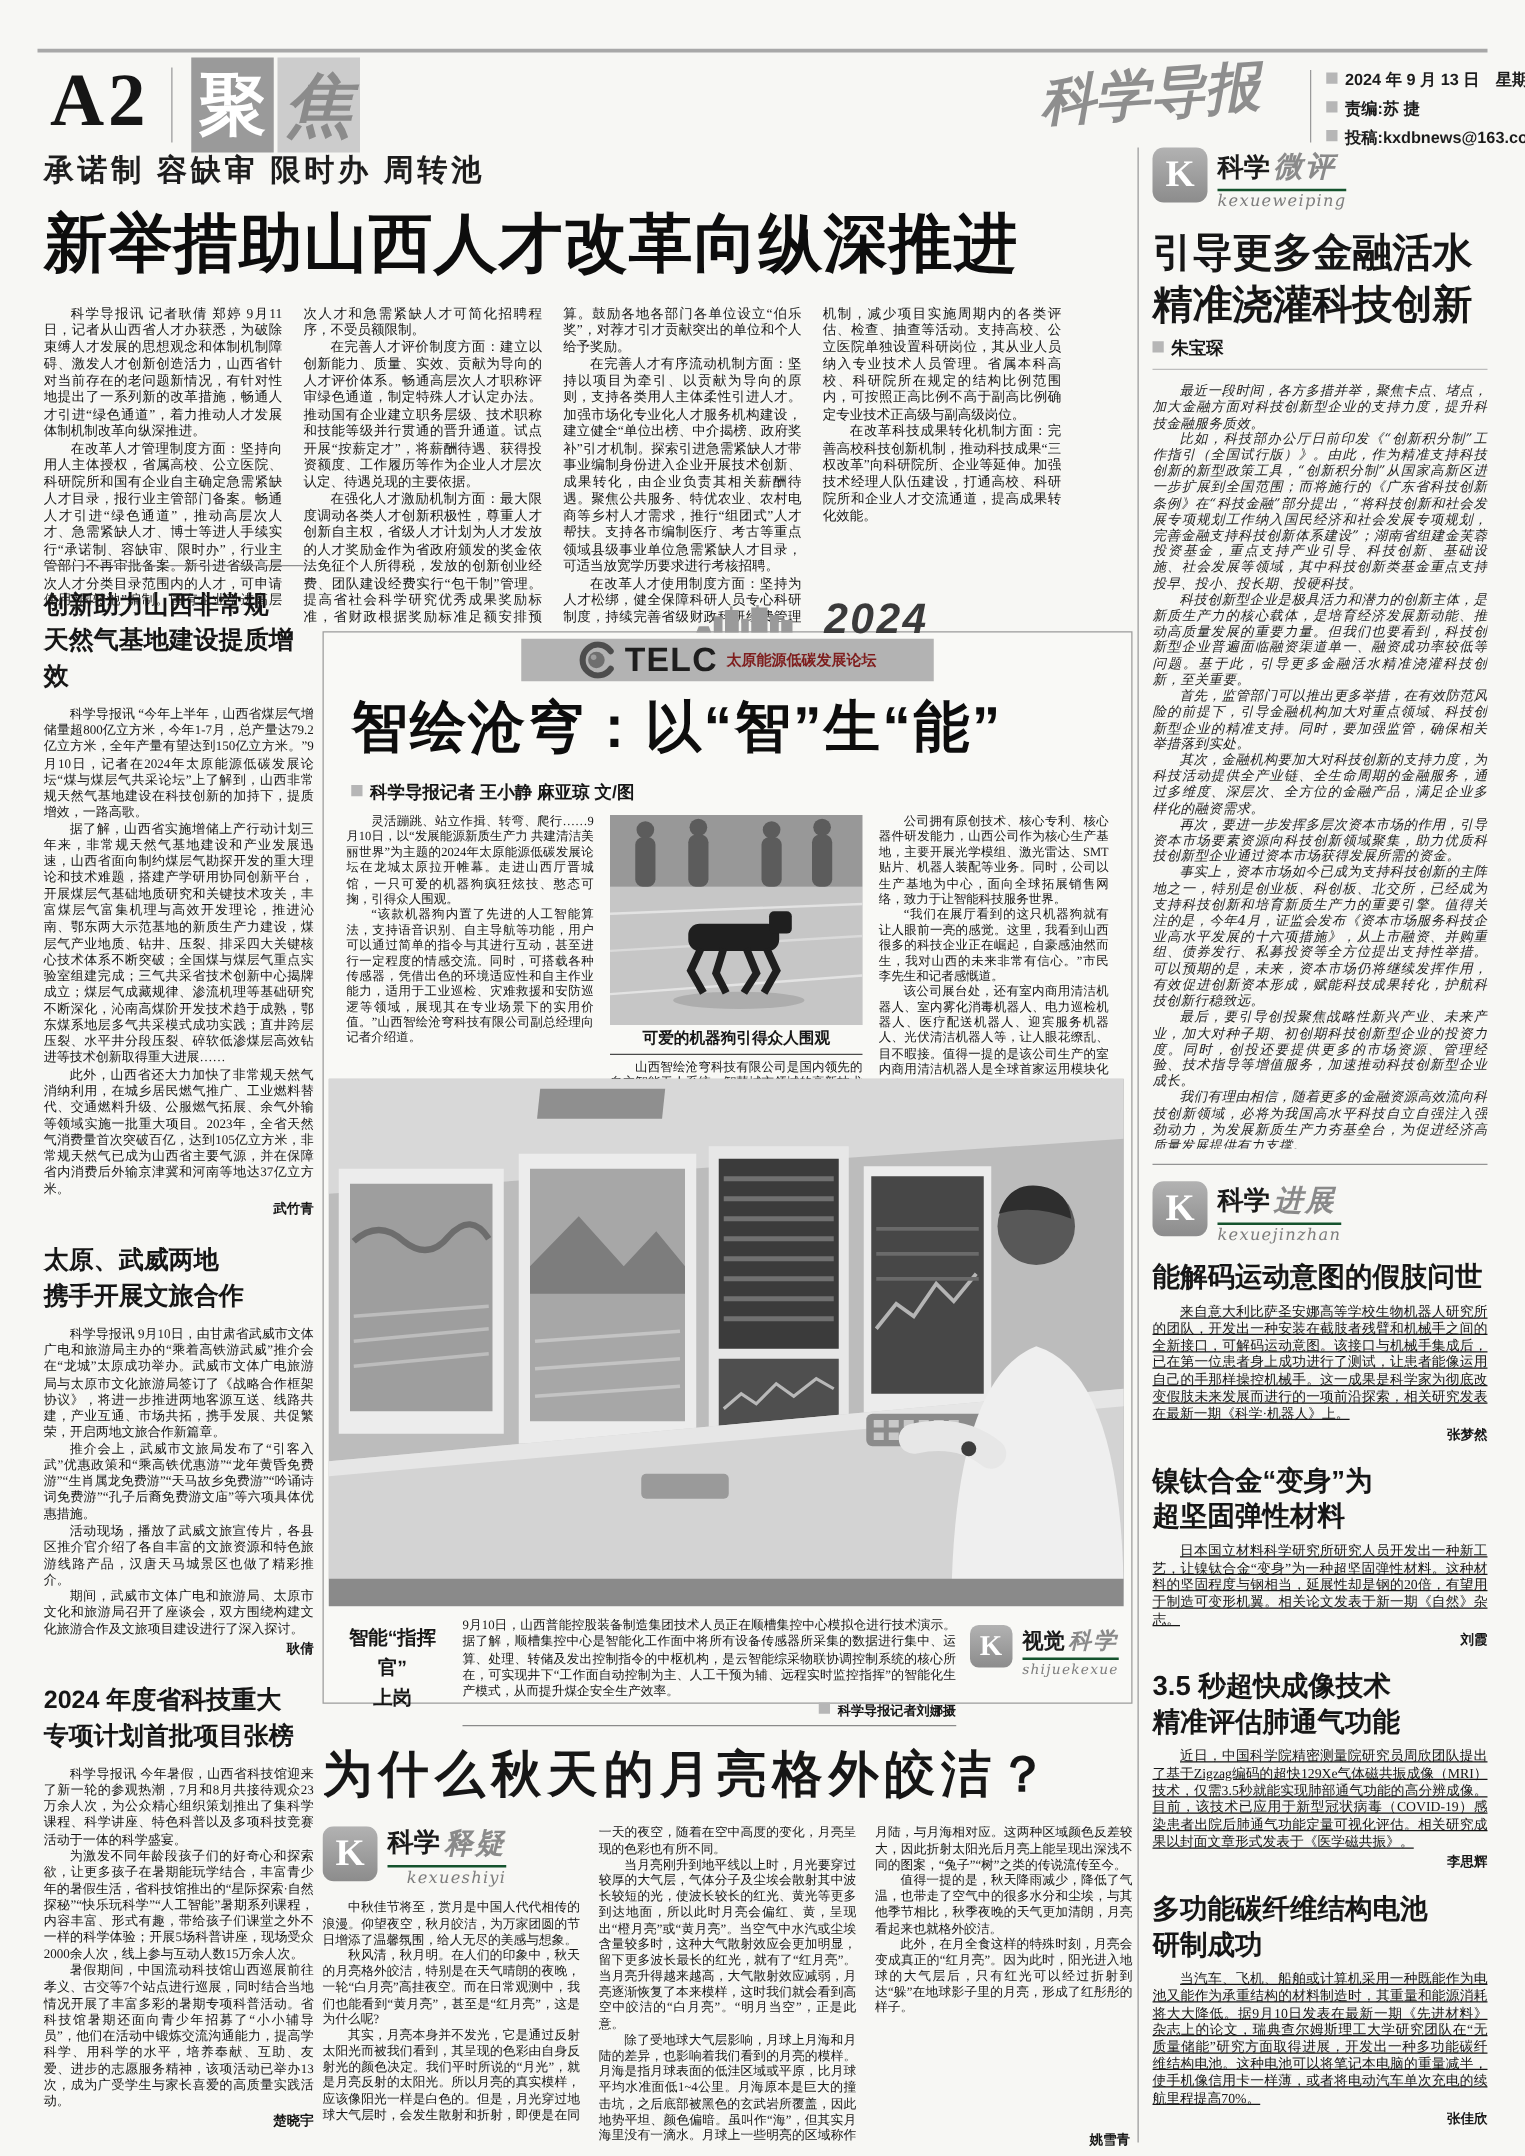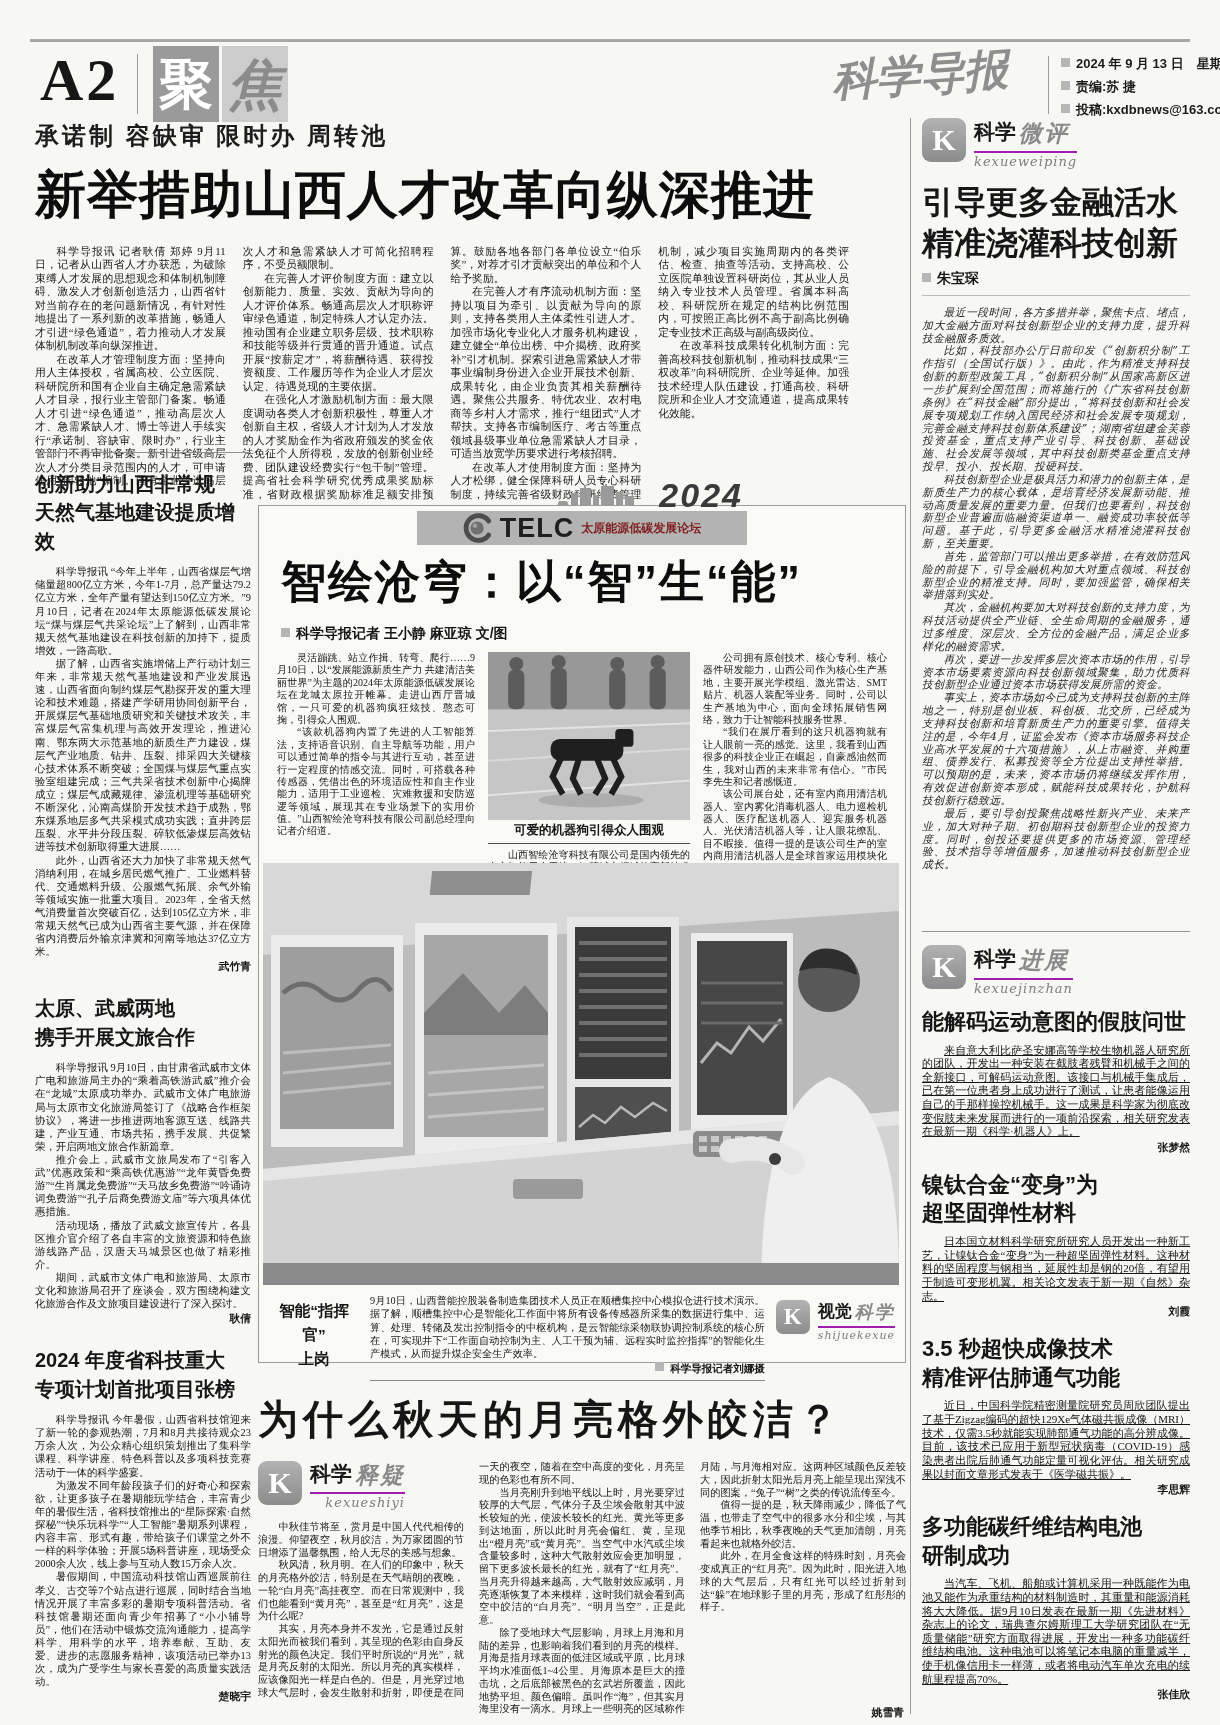--- a/index.html
+++ b/index.html
@@ -66,21 +66,21 @@
   #photo-cap-text{font-size:10.2px;line-height:1.3;text-align:justify;}
   #photo-credit{text-align:right;font-weight:bold;font-size:10.5px;margin-top:2px;}
   .cap-rule{border-bottom:1.5px solid #8a8a8a;margin-top:4px;}
   #visual-logo{flex:0 0 118px;padding-top:6px;}
   
   .klogo{display:flex;align-items:flex-start;gap:8px;}
   .ktile{flex:0 0 auto;width:44px;height:44px;border-radius:9px;background:linear-gradient(#b2b2b2,#8c8c8c);
     color:#fff;display:flex;align-items:center;justify-content:center;
     font-family:"Liberation Serif",serif;font-size:30px;font-weight:bold;}
   .ktile.small{width:34px;height:34px;font-size:23px;border-radius:7px;}
-  .klogo-line{display:flex;align-items:flex-start;gap:3px;border-bottom:2px solid #a21caf;padding-bottom:2px;}
+  .klogo-line{display:flex;align-items:center;gap:3px;border-bottom:2px solid #14532d;padding-bottom:2px;}
   .kcn1{font-family:"Liberation Sans",sans-serif;font-weight:800;font-size:21px;color:#1a1a1a;}
   .kcn2{font-family:"DejaVu Serif",serif;font-style:italic;font-weight:bold;font-size:23px;color:#8a8a8a;letter-spacing:2px;}
   .kpy{font-family:"DejaVu Serif",serif;font-style:italic;font-size:13px;color:#7d7d7d;letter-spacing:1px;margin-top:1px;text-align:right;}
   .klogo.small .kcn1{font-size:17px;}
   .klogo.small .kcn2{font-size:18px;}
   .klogo.small .kpy{font-size:11px;}
   
   #moon{position:absolute;left:258px;top:1392px;width:648px;}
   #moon-headline{font-family:"Liberation Sans",sans-serif;font-size:40px;font-weight:900;letter-spacing:5px;white-space:nowrap;}
   #moon-body{margin-top:14px;height:258px;column-count:3;column-gap:15px;column-fill:auto;overflow:hidden;
@@ -370,20 +370,21 @@
   <div id="weiping-author"><span class="sq"></span><span>朱宝琛</span></div>
   <div id="weiping-body">
       <p class="para">最近一段时间，各方多措并举，聚焦卡点、堵点，加大金融方面对科技创新型企业的支持力度，提升科技金融服务质效。</p>
       <p class="para">比如，科技部办公厅日前印发《“创新积分制”工作指引（全国试行版）》。由此，作为精准支持科技创新的新型政策工具，“创新积分制”从国家高新区进一步扩展到全国范围；而将施行的《广东省科技创新条例》在“科技金融”部分提出，“将科技创新和社会发展专项规划工作纳入国民经济和社会发展专项规划，完善金融支持科技创新体系建设”；湖南省组建金芙蓉投资基金，重点支持产业引导、科技创新、基础设施、社会发展等领域，其中科技创新类基金重点支持投早、投小、投长期、投硬科技。</p>
       <p class="para">科技创新型企业是极具活力和潜力的创新主体，是新质生产力的核心载体，是培育经济发展新动能、推动高质量发展的重要力量。但我们也要看到，科技创新型企业普遍面临融资渠道单一、融资成功率较低等问题。基于此，引导更多金融活水精准浇灌科技创新，至关重要。</p>
       <p class="para">首先，监管部门可以推出更多举措，在有效防范风险的前提下，引导金融机构加大对重点领域、科技创新型企业的精准支持。同时，要加强监管，确保相关举措落到实处。</p>
       <p class="para">其次，金融机构要加大对科技创新的支持力度，为科技活动提供全产业链、全生命周期的金融服务，通过多维度、深层次、全方位的金融产品，满足企业多样化的融资需求。</p>
       <p class="para">再次，要进一步发挥多层次资本市场的作用，引导资本市场要素资源向科技创新领域聚集，助力优质科技创新型企业通过资本市场获得发展所需的资金。</p>
       <p class="para">事实上，资本市场如今已成为支持科技创新的主阵地之一，特别是创业板、科创板、北交所，已经成为支持科技创新和培育新质生产力的重要引擎。值得关注的是，今年4月，证监会发布《资本市场服务科技企业高水平发展的十六项措施》，从上市融资、并购重组、债券发行、私募投资等全方位提出支持性举措。可以预期的是，未来，资本市场仍将继续发挥作用，有效促进创新资本形成，赋能科技成果转化，护航科技创新行稳致远。</p>
       <p class="para">最后，要引导创投聚焦战略性新兴产业、未来产业，加大对种子期、初创期科技创新型企业的投资力度。同时，创投还要提供更多的市场资源、管理经验、技术指导等增值服务，加速推动科技创新型企业成长。</p>
+      <p class="para">我们有理由相信，随着更多的金融资源高效流向科技创新领域，必将为我国高水平科技自立自强注入强劲动力，为发展新质生产力夯基垒台，为促进经济高质量发展提供有力支撑。</p>
     </div>
 
   <div class="rail-rule"></div>
 
   <div class="klogo" style="margin-bottom:12px;">
     <div class="ktile">K</div>
     <div>
       <div class="klogo-line">
         <span class="kcn1">科学</span>
         <span class="kcn2">进展</span>

